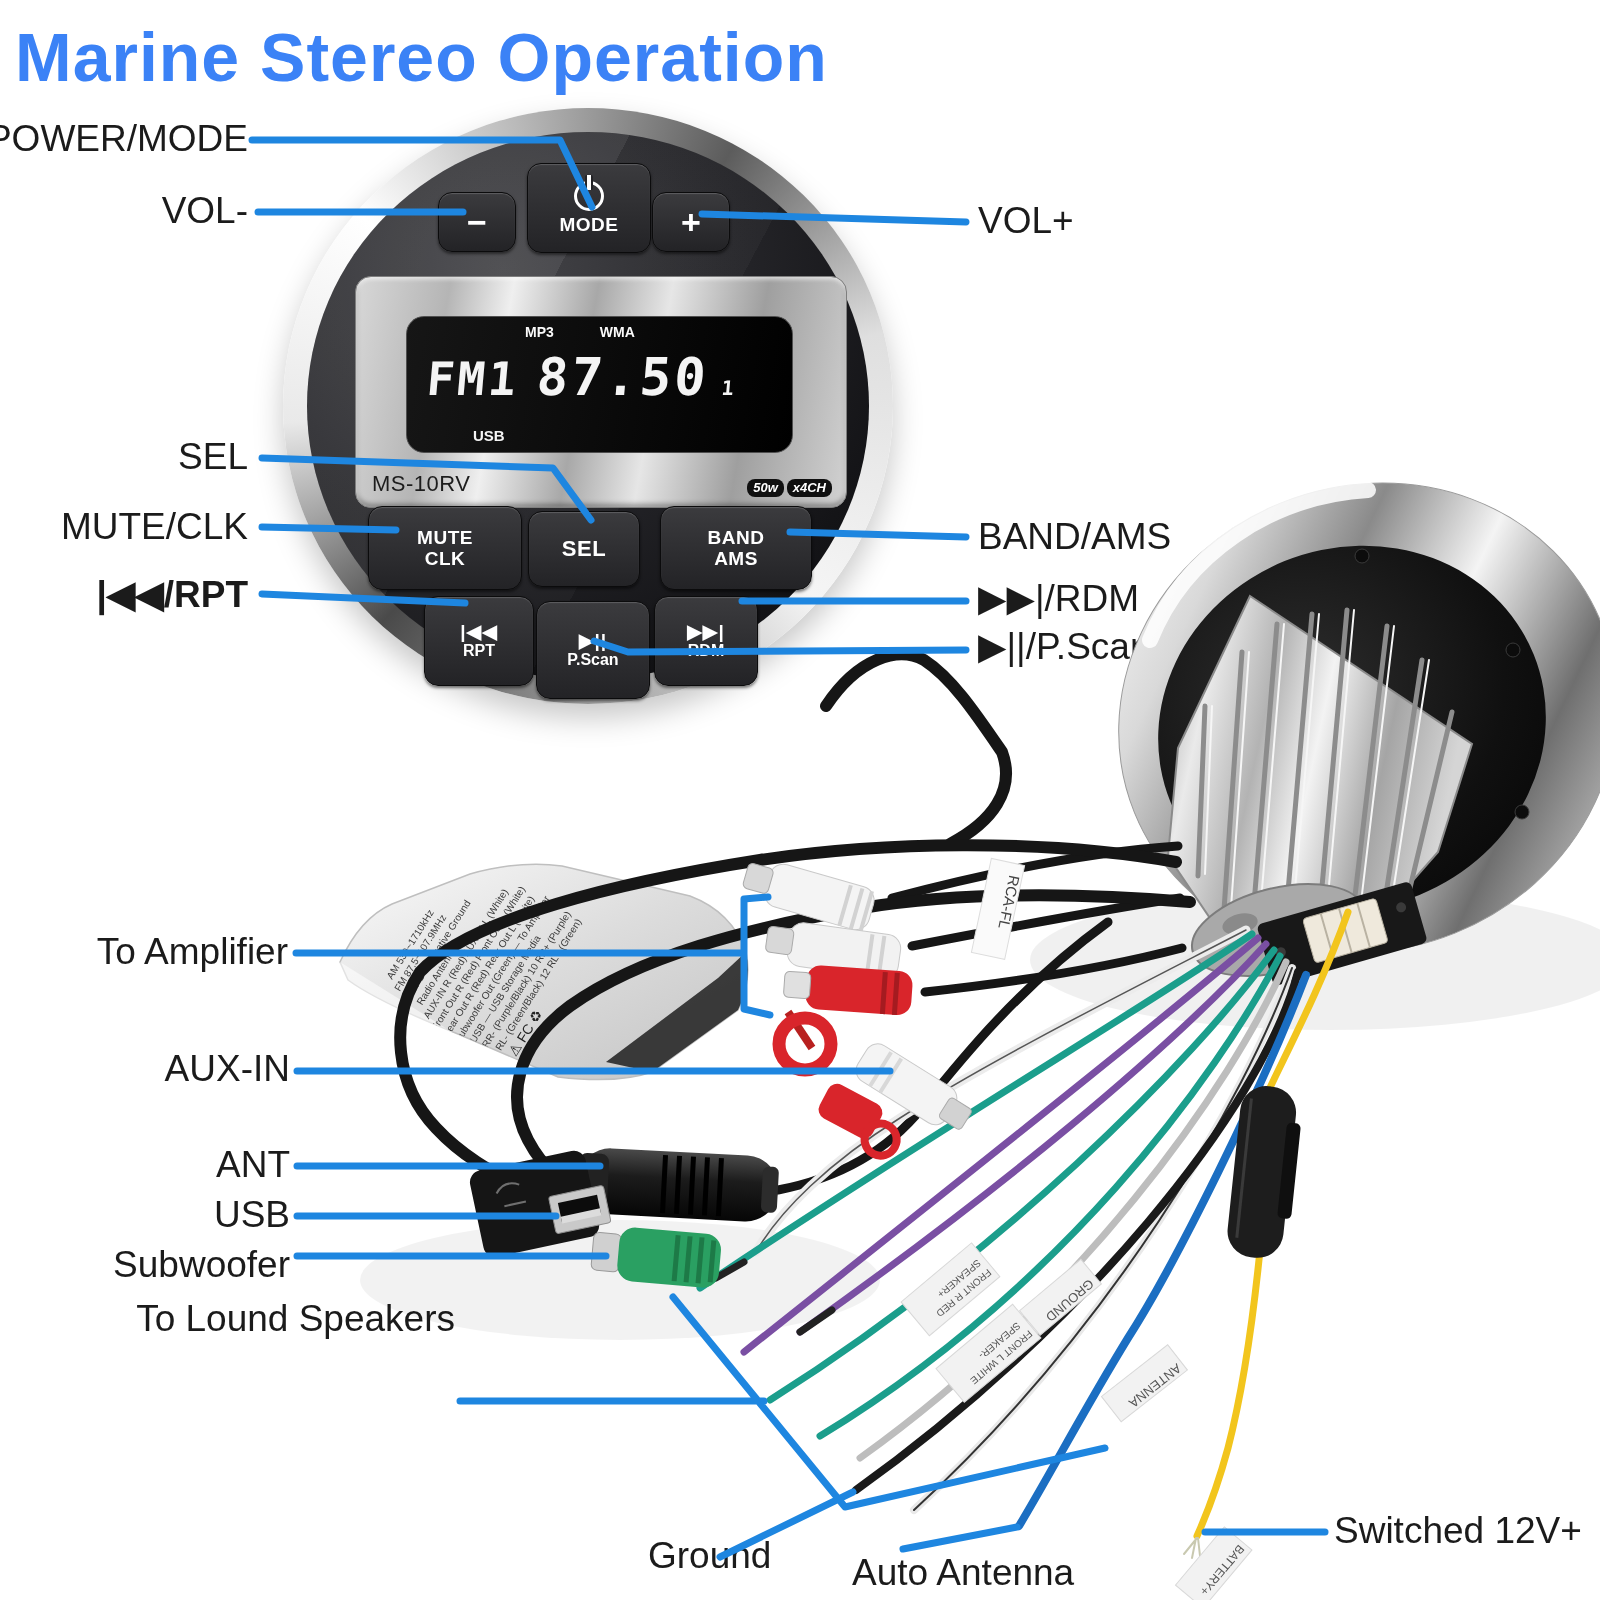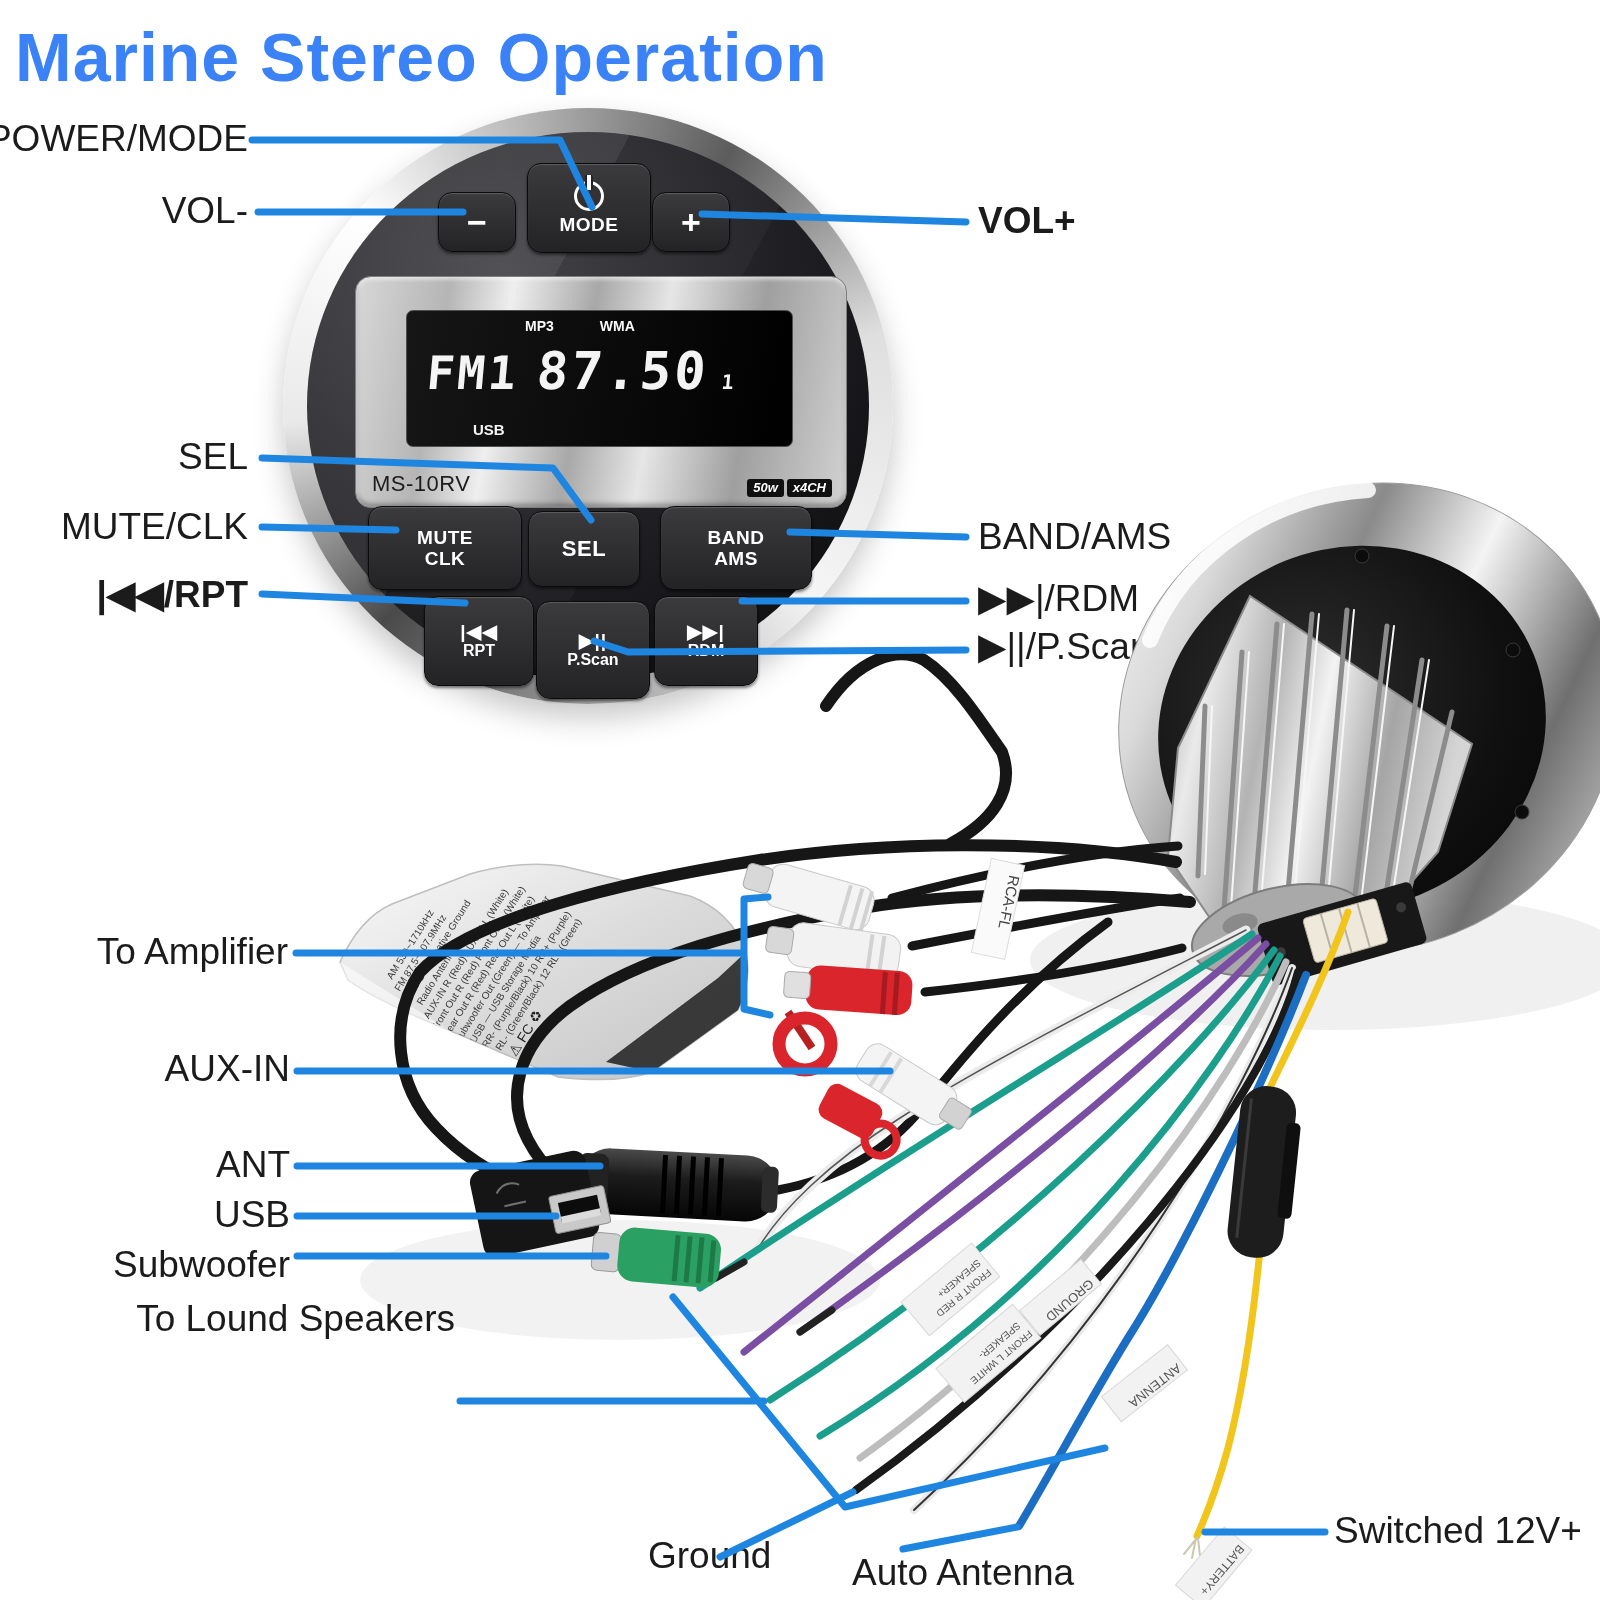--- a/index.html
+++ b/index.html
@@ -23,33 +23,33 @@
   .btn .ic{font-size:19px;font-weight:700;line-height:1.05;letter-spacing:1px;}
   .btn .lbl{font-size:19px;font-weight:700;line-height:1.12;letter-spacing:.5px;}
   .btn .lbl-sm{font-size:16px;font-weight:700;line-height:1.1;}
   .power-icon{width:24px;height:24px;border:3.5px solid #fff;border-radius:50%;position:relative;margin:0 auto 3px;}
   .power-icon::before{content:"";position:absolute;top:-9px;left:50%;transform:translateX(-50%);
        width:4px;height:15px;background:#fff;border-radius:2px;border-left:2px solid #232326;border-right:2px solid #232326;background-clip:padding-box;}
   
   .panel{position:absolute;left:72px;top:168px;width:490px;height:230px;border-radius:16px;
          background:linear-gradient(100deg,#d8d8d8,#b5b5b5 18%,#efefef 30%,#a8a8a8 46%,#e6e6e6 60%,#9f9f9f 78%,#d2d2d2),
                     #c9c9c9;border:1px solid #7e7e7e;box-shadow:inset 0 2px 4px rgba(255,255,255,.7),inset 0 -3px 5px rgba(0,0,0,.35);}
-  .lcd{position:absolute;left:50px;top:33px;width:385px;height:135px;background:linear-gradient(100deg,#161616,#0a0a0a 55%,#000);
-       border-radius:7px;border:1px solid #4f4f4f;color:#f4f4f4;}
+  .lcd{position:absolute;left:50px;top:39px;width:385px;height:135px;background:linear-gradient(100deg,#161616,#0a0a0a 55%,#000);
+       border-radius:18px;border:1px solid #4f4f4f;color:#f4f4f4;}
   .lcd .inds{position:absolute;left:118px;top:7px;display:flex;gap:46px;font-size:14px;font-weight:700;color:#fafafa;}
   .freq{position:absolute;left:20px;top:30px;width:360px;display:flex;align-items:baseline;
         font-family:"DejaVu Sans Mono",monospace;font-weight:700;transform:skewX(-5deg);}
   .freq .fm{font-size:46px;letter-spacing:3px;}
   .freq .num{font-size:52px;letter-spacing:3px;margin-left:18px;}
   .freq .preset{font-size:20px;margin-left:14px;}
   .lcd .usb{position:absolute;left:66px;bottom:8px;font-size:15px;font-weight:700;}
   .model{position:absolute;left:16px;bottom:10px;font-size:22px;font-weight:400;color:#1d1d1d;letter-spacing:.5px;}
   .badges{position:absolute;right:14px;bottom:10px;display:flex;gap:3px;}
   .badge{background:#101010;color:#fff;font-size:13px;font-weight:700;font-style:italic;
-         padding:2px 6px;border-radius:3px;line-height:1.1;}
+         padding:2px 6px;border-radius:8px;line-height:1.1;}
   
   .co{position:absolute;font-size:37px;color:#1b1b1b;white-space:nowrap;line-height:1.05;}
   .co.r{text-align:right;}
   
   .art{position:absolute;left:0;top:0;pointer-events:none;}
 </style>
 </head>
 <body>
 
 <div class="stage">
@@ -111,21 +111,21 @@
       <span class="lbl-sm">P.Scan</span>
     </div>
     <div class="btn" style="left:371px;top:488px;width:102px;height:88px;">
       <span class="ic">▶▶|</span>
       <span class="lbl-sm">RDM</span>
     </div>
   </div>
 
   <div class="co r" style="right:1352px;top:120px;">POWER/MODE</div>
   <div class="co r" style="right:1352px;top:192px;">VOL-</div>
-  <div class="co" style="left:978px;top:202px;font-weight:bold;">VOL+</div>
+  <div class="co" style="left:978px;top:202px;">VOL+</div>
   <div class="co r" style="right:1352px;top:438px;">SEL</div>
   <div class="co r" style="right:1352px;top:508px;">MUTE/CLK</div>
   <div class="co r" style="right:1352px;top:576px;font-weight:bold;">|◀◀/RPT</div>
   <div class="co" style="left:978px;top:518px;">BAND/AMS</div>
   <div class="co" style="left:978px;top:580px;">▶▶|/RDM</div>
   <div class="co" style="left:978px;top:628px;">▶||/P.Scan</div>
 
   <div class="co r" style="right:1312px;top:933px;">To Amplifier</div>
   <div class="co r" style="right:1310px;top:1050px;">AUX-IN</div>
   <div class="co r" style="right:1310px;top:1146px;">ANT</div>

